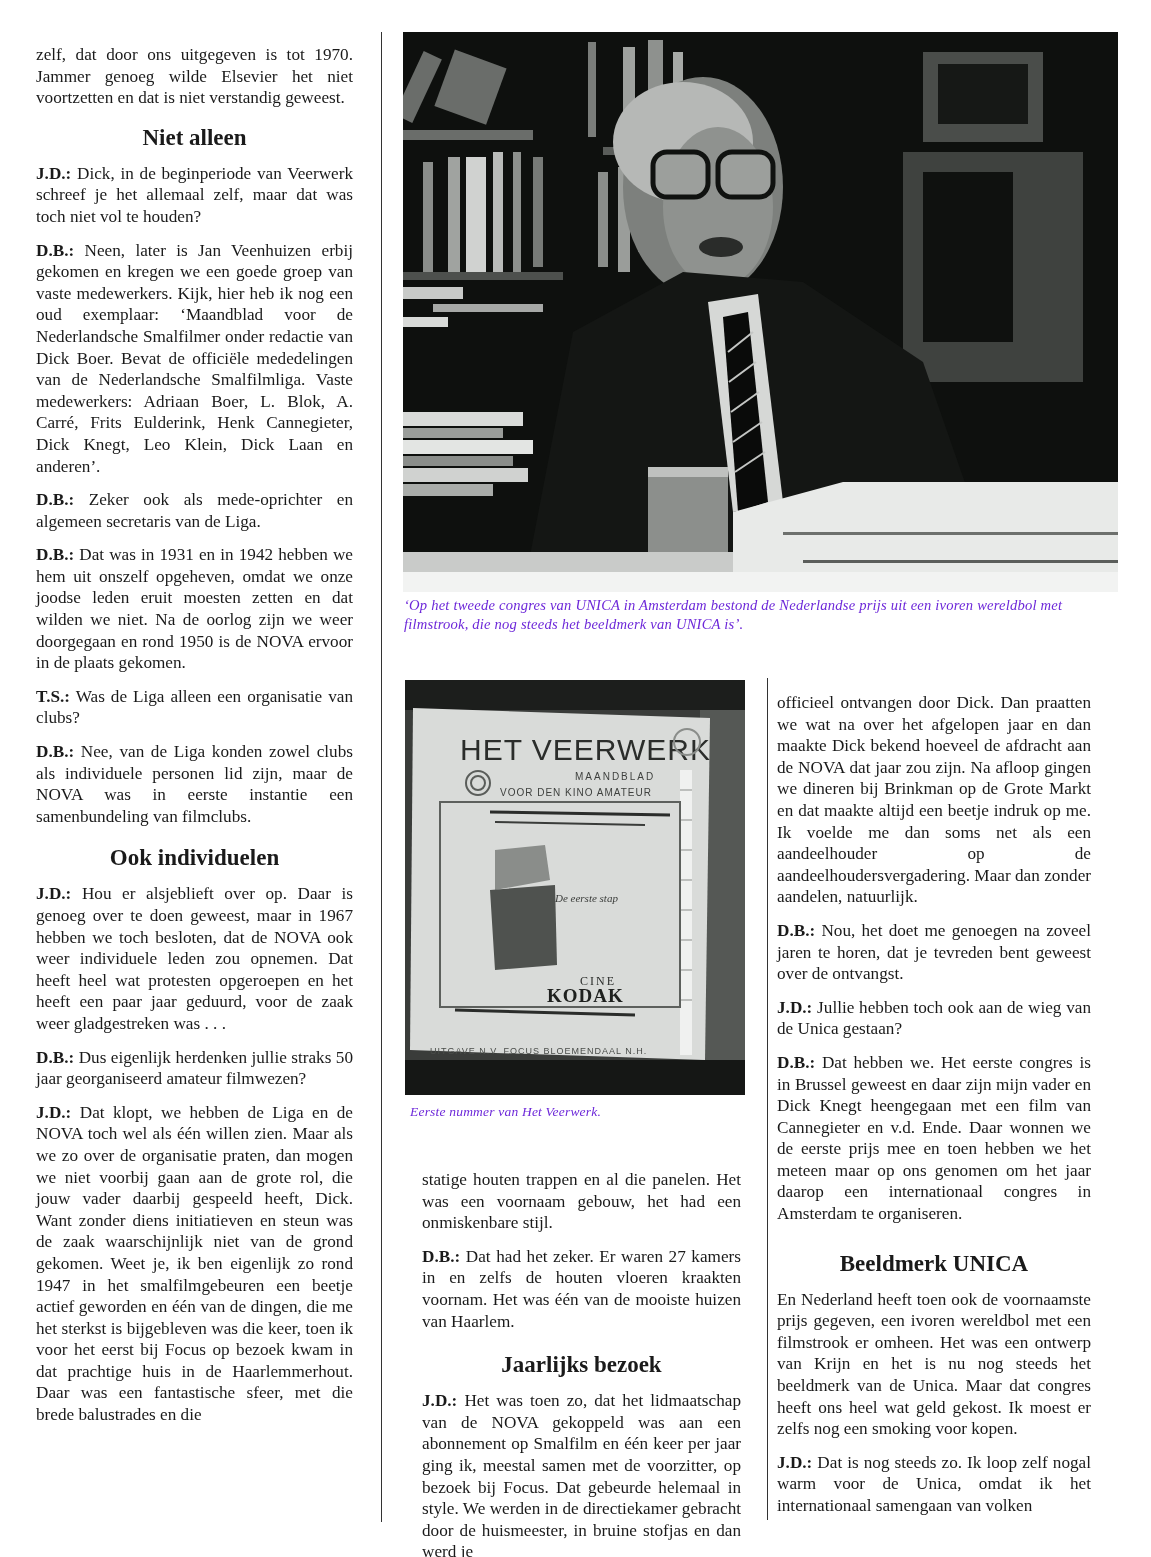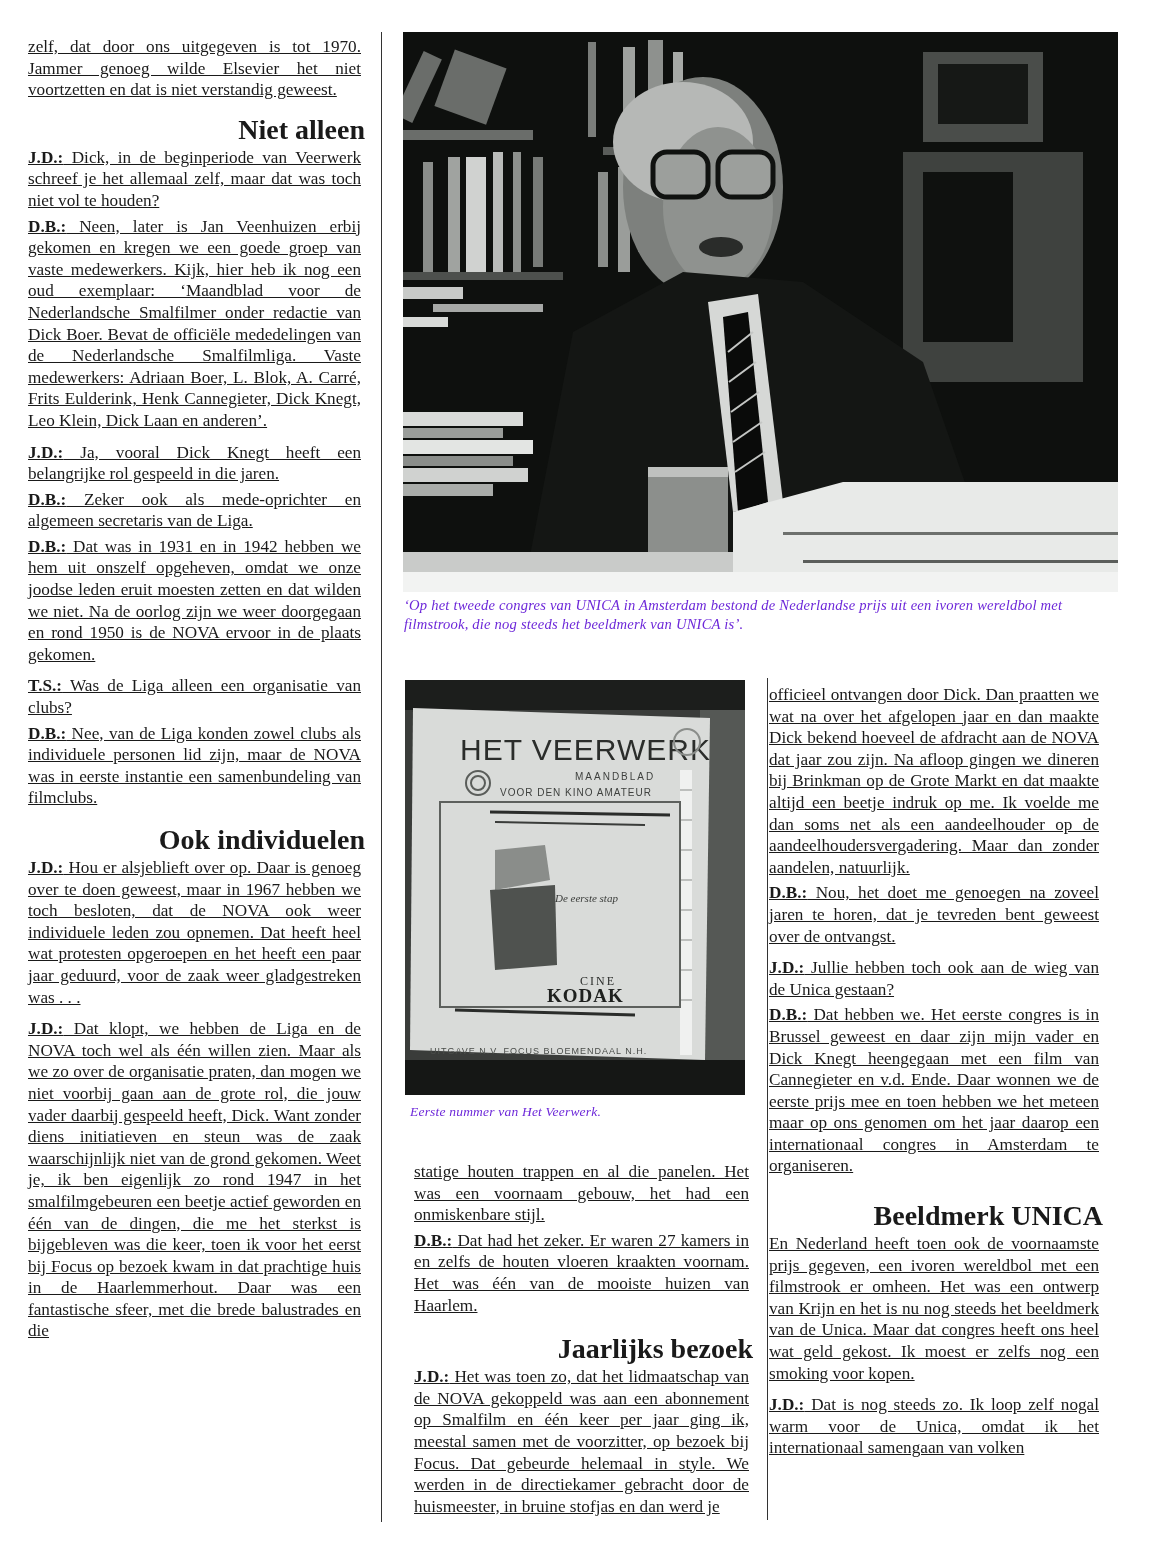--- a/index.html
+++ b/index.html
@@ -8,52 +8,52 @@
       font-family: "Liberation Serif", "DejaVu Serif", serif;
       color: #1a1a1a;
     }
     .col {
       position: absolute;
       font-size: 17.2px;
       line-height: 21.6px;
       text-align: justify;
       hyphens: none;
     }
-    .col p { margin: 4px; text-decoration: underline; }
+    .col p { margin: 12px; }
     .col p + p.gap { margin-top: 10px; }
     .col .sp { font-weight: bold; }
     .col h2 {
-      font-size: 28px; font-weight: bold; margin: 14px 0 3px 0; line-height: 26px;
-      text-align: right;
+      font-size: 23px; font-weight: bold; margin: 14px 0 3px 0; line-height: 26px;
+      text-align: center;
     }
     .rule { position: absolute; width: 1px; background: #333; }
     .photo { position: absolute; overflow: hidden; background: #0d0f0d; }
     .caption {
       position: absolute; font-style: italic; font-size: 14.6px; line-height: 19px;
       color: #6d28d9; letter-spacing: 0.2px;
     }
   </style>
 </head>
 <body>
 
 <div class="col" style="left:24px; top:32px; width:341px;">
   <p>zelf, dat door ons uitgegeven is tot 1970. Jammer genoeg wilde Elsevier het niet voortzetten en dat is niet verstandig geweest.</p>
   <h2 style="margin-top:16px;">Niet alleen</h2>
   <div>
       <p><span class="sp">J.D.:</span><span> Dick, in de beginperiode van Veerwerk schreef je het allemaal zelf, maar dat was toch niet vol te houden?</span></p>
       <p><span class="sp">D.B.:</span><span> Neen, later is Jan Veenhuizen erbij gekomen en kregen we een goede groep van vaste medewerkers. Kijk, hier heb ik nog een oud exemplaar: ‘Maandblad voor de Nederlandsche Smalfilmer onder redactie van Dick Boer. Bevat de officiële mededelingen van de Nederlandsche Smalfilmliga. Vaste medewerkers: Adriaan Boer, L. Blok, A. Carré, Frits Eulderink, Henk Cannegieter, Dick Knegt, Leo Klein, Dick Laan en anderen’.</span></p>
-      <p class="gap" style="margin-top: 10px;"><span class="sp">J.D.:</span><span> Ja, vooral Dick Knegt heeft een belangrijke rol gespeeld in die jaren.</span></p>
       <p><span class="sp">D.B.:</span><span> Zeker ook als mede-oprichter en algemeen secretaris van de Liga.</span></p>
       <p><span class="sp">D.B.:</span><span> Dat was in 1931 en in 1942 hebben we hem uit onszelf opgeheven, omdat we onze joodse leden eruit moesten zetten en dat wilden we niet. Na de oorlog zijn we weer doorgegaan en rond 1950 is de NOVA ervoor in de plaats gekomen.</span></p>
       <p class="gap" style="margin-top: 10px;"><span class="sp">T.S.:</span><span> Was de Liga alleen een organisatie van clubs?</span></p>
       <p><span class="sp">D.B.:</span><span> Nee, van de Liga konden zowel clubs als individuele personen lid zijn, maar de NOVA was in eerste instantie een samenbundeling van filmclubs.</span></p>
     </div>
   <h2 style="margin-top:18px;">Ook individuelen</h2>
   <div>
       <p><span class="sp">J.D.:</span><span> Hou er alsjeblieft over op. Daar is genoeg over te doen geweest, maar in 1967 hebben we toch besloten, dat de NOVA ook weer individuele leden zou opnemen. Dat heeft heel wat protesten opgeroepen en het heeft een paar jaar geduurd, voor de zaak weer gladgestreken was . . .</span></p>
+      <p><span class="sp">D.B.:</span><span> Dus eigenlijk herdenken jullie straks 50 jaar georganiseerd amateur filmwezen?</span></p>
       <p class="gap" style="margin-top: 10px;"><span class="sp">J.D.:</span><span> Dat klopt, we hebben de Liga en de NOVA toch wel als één willen zien. Maar als we zo over de organisatie praten, dan mogen we niet voorbij gaan aan de grote rol, die jouw vader daarbij gespeeld heeft, Dick. Want zonder diens initiatieven en steun was de zaak waarschijnlijk niet van de grond gekomen. Weet je, ik ben eigenlijk zo rond 1947 in het smalfilmgebeuren een beetje actief geworden en één van de dingen, die me het sterkst is bijgebleven was die keer, toen ik voor het eerst bij Focus op bezoek kwam in dat prachtige huis in de Haarlemmerhout. Daar was een fantastische sfeer, met die brede balustrades en die</span></p>
     </div>
 </div>
 
 <div class="rule" style="left:381px; top:32px; height:1490px;"></div>
 
 <div class="photo" style="left:403px; top:32px; width:715px; height:560px;">
   <svg width="715" height="560" viewBox="0 0 715 560">
     <rect x="0" y="0" width="715" height="560" fill="#0e100e"></rect>
 

